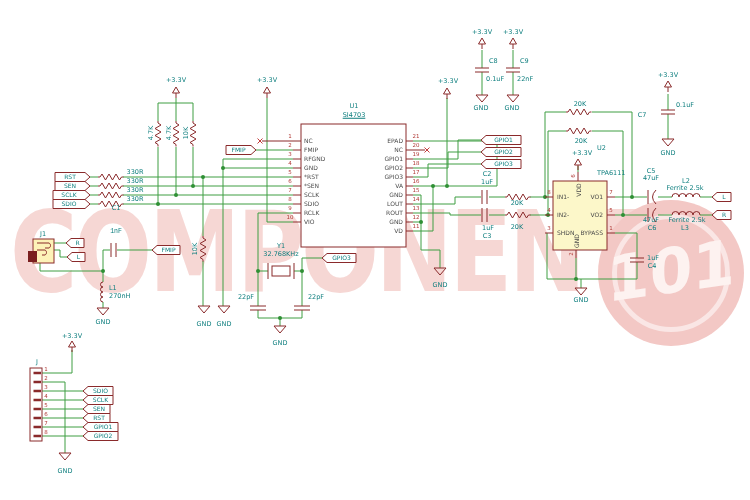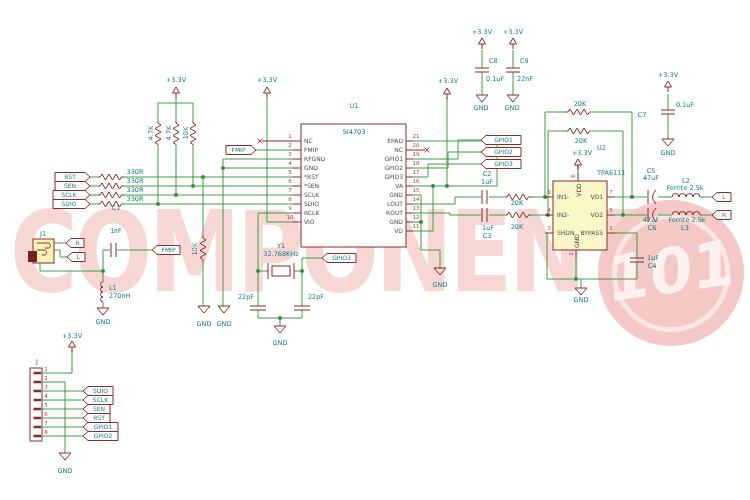--- a/index.html
+++ b/index.html
@@ -207,21 +207,21 @@
       <span class="lb v rot" style="left: 151px; top: 133px;">4.7K</span>
       <span class="lb v rot" style="left: 169px; top: 133px;">4.7K</span>
       <span class="lb v rot" style="left: 186px; top: 133px;">10K</span>
       <span class="lb v" style="left: 135px; top: 172px;">330R</span>
       <span class="lb v" style="left: 135px; top: 181px;">330R</span>
       <span class="lb v" style="left: 135px; top: 190px;">330R</span>
       <span class="lb v" style="left: 135px; top: 199px;">330R</span>
       <span class="lb v" style="left: 267px; top: 80px;">+3.3V</span>
       <span class="lb v" style="left: 448px; top: 81px;">+3.3V</span>
       <span class="lb v" style="left: 354px; top: 106px;">U1</span>
-      <span class="lb v" style="left: 354px; top: 132px;">SI4703</span>
+      <span class="lb v" style="left: 354px; top: 115px; text-decoration: underline;">SI4703</span>
       <span class="lb v" style="left: 116px; top: 208px;">C1</span>
       <span class="lb v" style="left: 116px; top: 232px; font-family: Liberation Mono, monospace;">1nF</span>
       <span class="lb v rot" style="left: 195px; top: 249px;">10K</span>
       <span class="lb v" style="left: 43px; top: 234px;">J1</span>
       <span class="lb v al" style="left: 109px; top: 288px;">L1</span>
       <span class="lb v al" style="left: 109px; top: 296px;">270nH</span>
       <span class="lb v" style="left: 103px; top: 322px;">GND</span>
       <span class="lb v" style="left: 72px; top: 336px;">+3.3V</span>
       <span class="lb v" style="left: 37px; top: 362px;">J</span>
       <span class="lb v" style="left: 65px; top: 471px;">GND</span>

